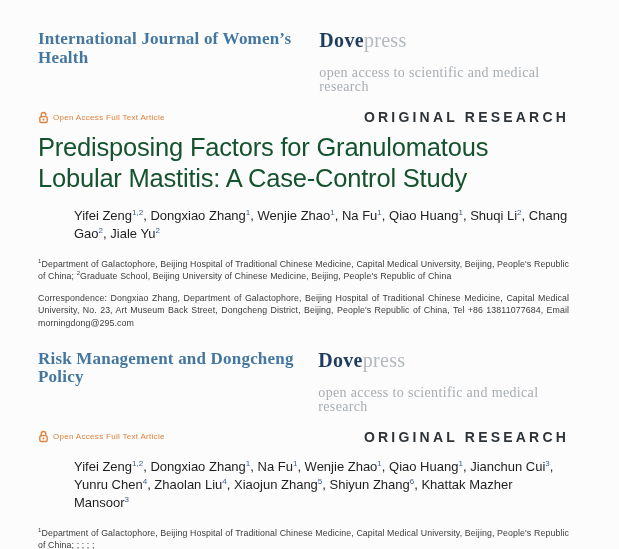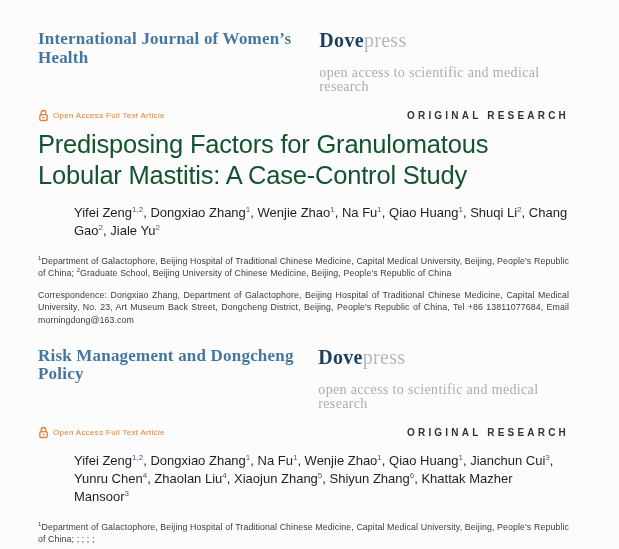--- a/index.html
+++ b/index.html
@@ -24,21 +24,21 @@
   .dovepress .tagline{
     font-family:"Liberation Serif",serif;font-size:14px;color:#a8adb2;
     margin-top:16px;letter-spacing:.35px;
   }
 
   
   .meta-row{display:flex;justify-content:space-between;align-items:center;margin-top:15px;}
   .oa-badge{display:flex;align-items:center;gap:4px;}
   .oa-badge .oa-label{font-size:8px;color:#e0813c;letter-spacing:.3px;}
   .article-type{
-    font-size:10px;font-weight:600;color:#2e3338;letter-spacing:3.2px;
+    font-size:14px;font-weight:600;color:#2e3338;letter-spacing:3.2px;
   }
 
   .article-title{
     margin-top:7px;font-size:25.5px;font-weight:300;color:#14532d;
     line-height:1.21;letter-spacing:-0.2px;
   }
 
   .authors{margin-top:13px;font-size:13px;color:#1f1f1f;line-height:1.4;font-weight:300;margin-left:36px;}
   .authors sup{font-size:8px;color:#3c5c8e;line-height:0;}
 
@@ -76,21 +76,21 @@
       </div>
       <div class="article-type">ORIGINAL RESEARCH</div>
     </div>
 
     <h1 class="article-title" style="margin:7px 0 0 0;">Predisposing Factors for Granulomatous Lobular Mastitis: A Case-Control Study</h1>
 
     <div class="authors"><span>Yifei Zeng<sup>1,2</sup></span>, <span>Dongxiao Zhang<sup>1</sup></span>, <span>Wenjie Zhao<sup>1</sup></span>, <span>Na Fu<sup>1</sup></span>, <span>Qiao Huang<sup>1</sup></span>, <span>Shuqi Li<sup>2</sup></span>, <span>Chang Gao<sup>2</sup></span>, <span>Jiale Yu<sup>2</sup></span></div>
 
     <div class="small-text"><span><sup>1</sup>Department of Galactophore, Beijing Hospital of Traditional Chinese Medicine, Capital Medical University, Beijing, People's Republic of China</span>; <span><sup>2</sup>Graduate School, Beijing University of Chinese Medicine, Beijing, People's Republic of China</span></div>
 
-    <div class="small-text correspondence">Correspondence: Dongxiao Zhang, Department of Galactophore, Beijing Hospital of Traditional Chinese Medicine, Capital Medical University, No. 23, Art Museum Back Street, Dongcheng District, Beijing, People's Republic of China, Tel +86 13811077684, Email morningdong@163.com</div>
+    <div class="small-text correspondence">Correspondence: Dongxiao Zhang, Department of Galactophore, Beijing Hospital of Traditional Chinese Medicine, Capital Medical University, No. 23, Art Museum Back Street, Dongcheng District, Beijing, People's Republic of China, Tel +86 13811077684, Email morningdong@295.com</div>
   </section>
 
   <section class="article">
     <div class="journal-row">
       <div class="journal-name">Risk Management and Dongcheng Policy</div>
       <div class="dovepress">
         <div class="logo"><span class="dove">Dove</span><span class="press">press</span></div>
         <div class="tagline">open access to scientific and medical research</div>
       </div>
     </div>

